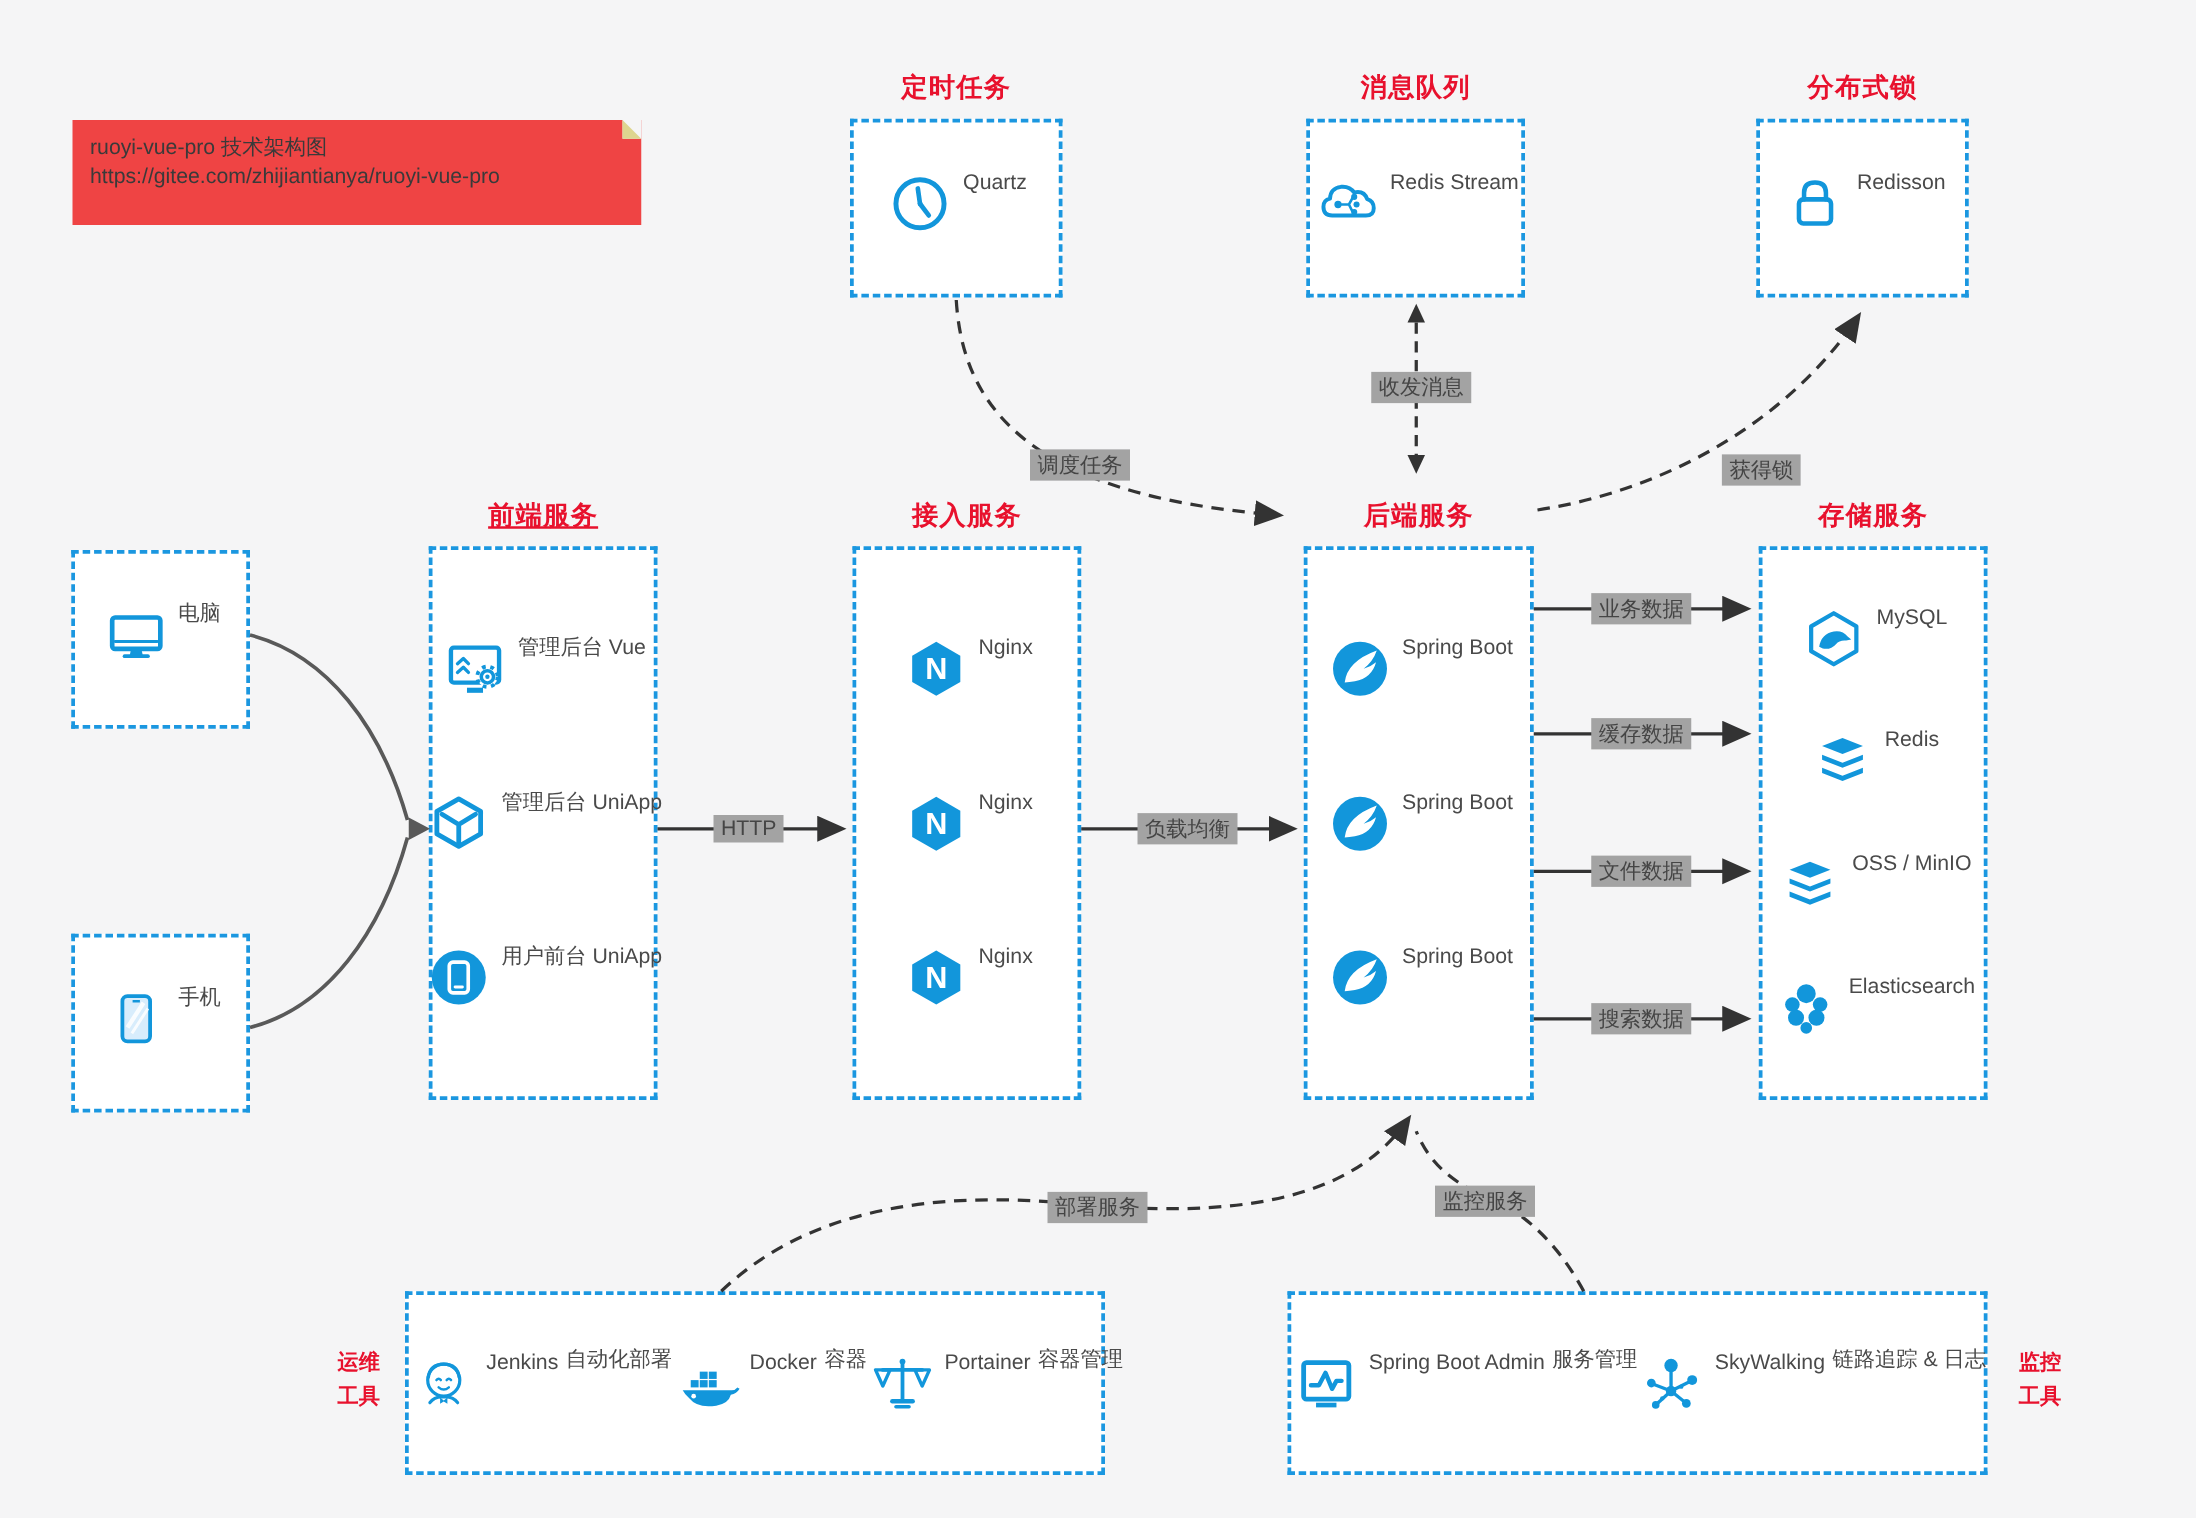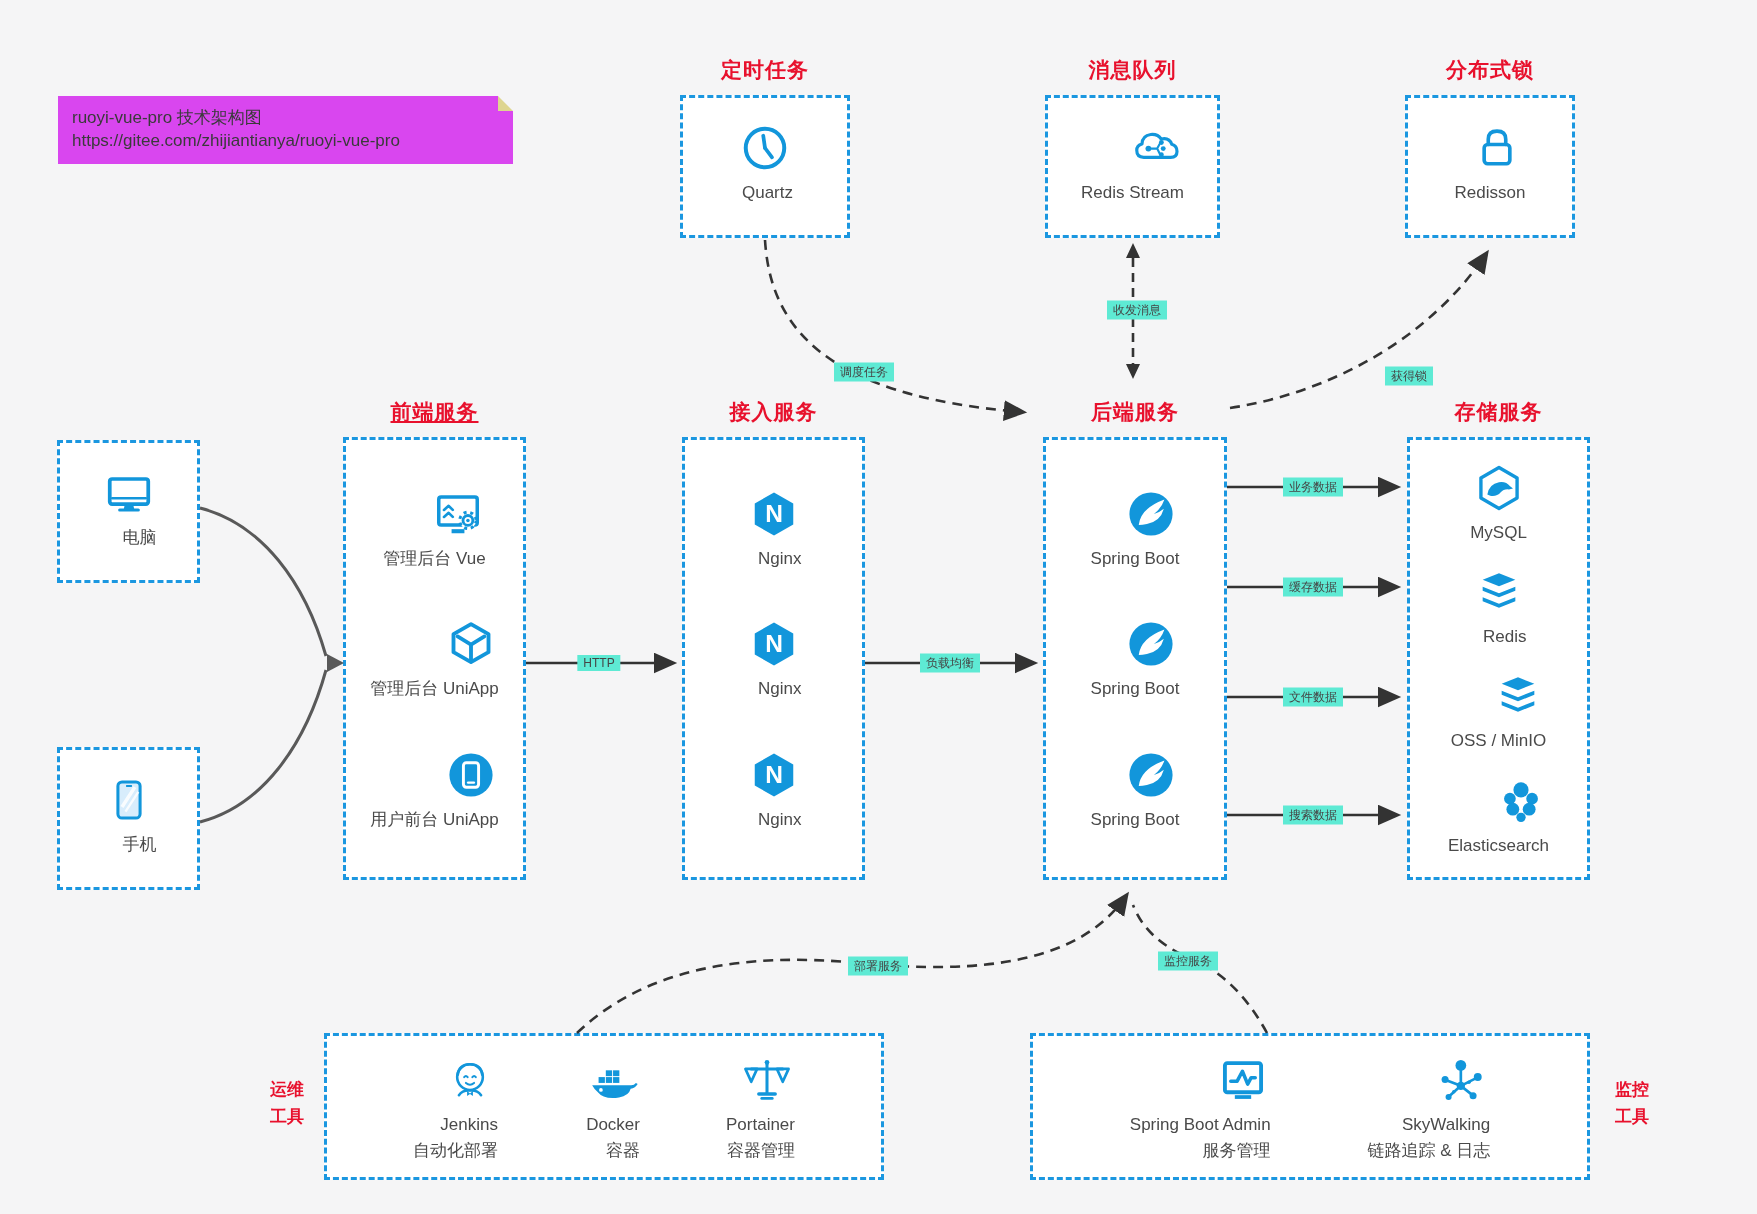--- a/index.html
+++ b/index.html
@@ -8,28 +8,28 @@
   .group-box{position:absolute;background:#ffffff;border:3px dashed #1b97e0;box-sizing:border-box;z-index:1;}
   .group-title{position:absolute;color:#e8112d;font-weight:bold;font-size:21px;letter-spacing:1px;
                transform:translateX(-50%);white-space:nowrap;z-index:3;}
   .side-title{position:absolute;color:#e8112d;font-weight:bold;font-size:17px;line-height:27px;
               text-align:center;transform:translate(-50%,-50%);z-index:3;}
   .items-col{display:flex;flex-direction:column;height:100%;width:100%;align-items:center;
              justify-content:space-evenly;box-sizing:border-box;}
   .items-col.center{justify-content:center;padding-bottom:8px;}
   .items-row{display:flex;flex-direction:row;height:100%;width:100%;align-items:center;
              justify-content:space-evenly;box-sizing:border-box;}
-  .node{display:flex;flex-direction:column;align-items:flex-end;gap:6px;}
+  .node{display:flex;flex-direction:row;align-items:flex-start;gap:6px;}
   .node .label{font-size:17px;color:#4a4a4a;text-align:center;line-height:1.32;white-space:nowrap;}
   .node .sublabel{font-size:17px;color:#4a4a4a;text-align:center;line-height:1.1;white-space:nowrap;}
   .icon-wrap{display:flex;align-items:center;justify-content:center;}
-  .chip{position:absolute;transform:translate(-50%,-50%);background:#5eead4;padding:1px 6px;
-        font-size:12px;color:#454545;white-space:nowrap;z-index:5;}
+  .chip{position:absolute;transform:translate(-50%,-50%);background:#a3a3a3;padding:1px 6px;
+        font-size:17px;color:#454545;white-space:nowrap;z-index:5;}
   svg.overlay{position:absolute;left:0;top:0;z-index:4;pointer-events:none;}
-  .note{position:absolute;left:58px;top:96px;width:455px;height:68px;background:#d946ef;
+  .note{position:absolute;left:58px;top:96px;width:455px;height:84px;background:#ef4444;
         color:#3a3a3a;font-size:17px;line-height:23px;padding:10px 0 0 14px;box-sizing:border-box;z-index:6;}
   .note .fold{position:absolute;top:0;right:0;width:0;height:0;
         border-top:15px solid #f5f5f6;border-left:15px solid #ded58f;}
 </style>
 </head>
 <body>
 
 <div id="stage">
 
   <div class="note">

